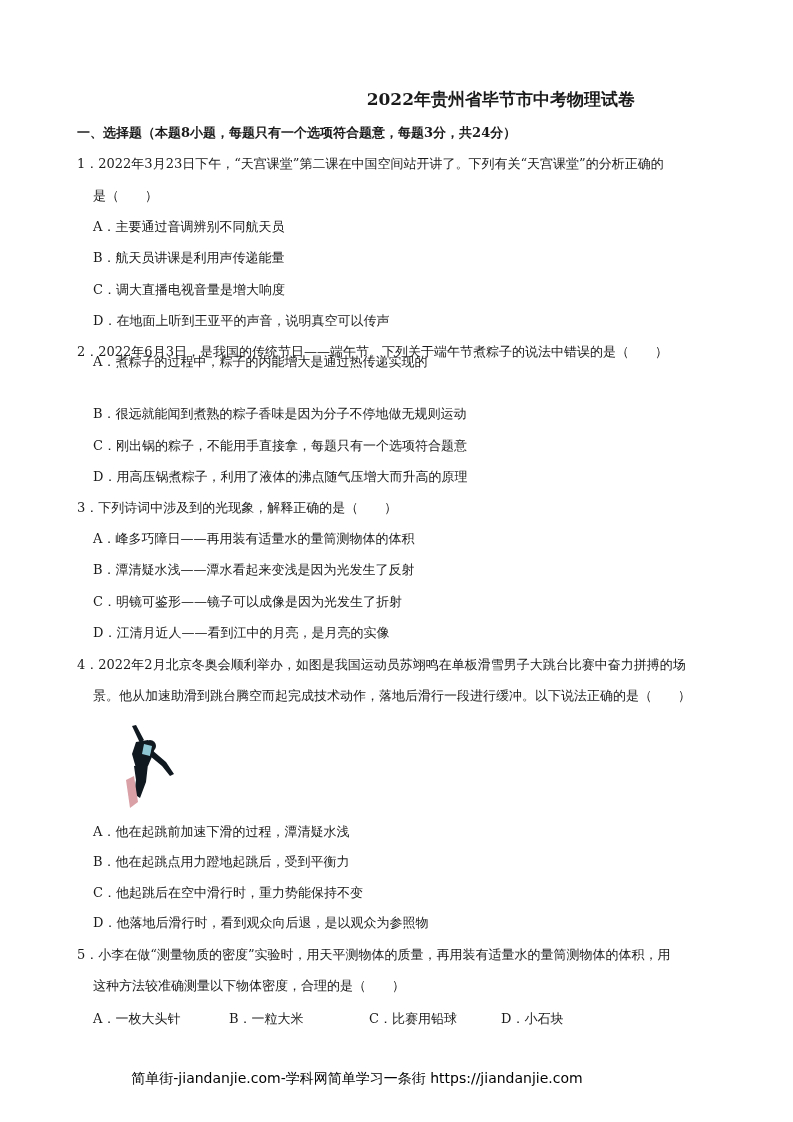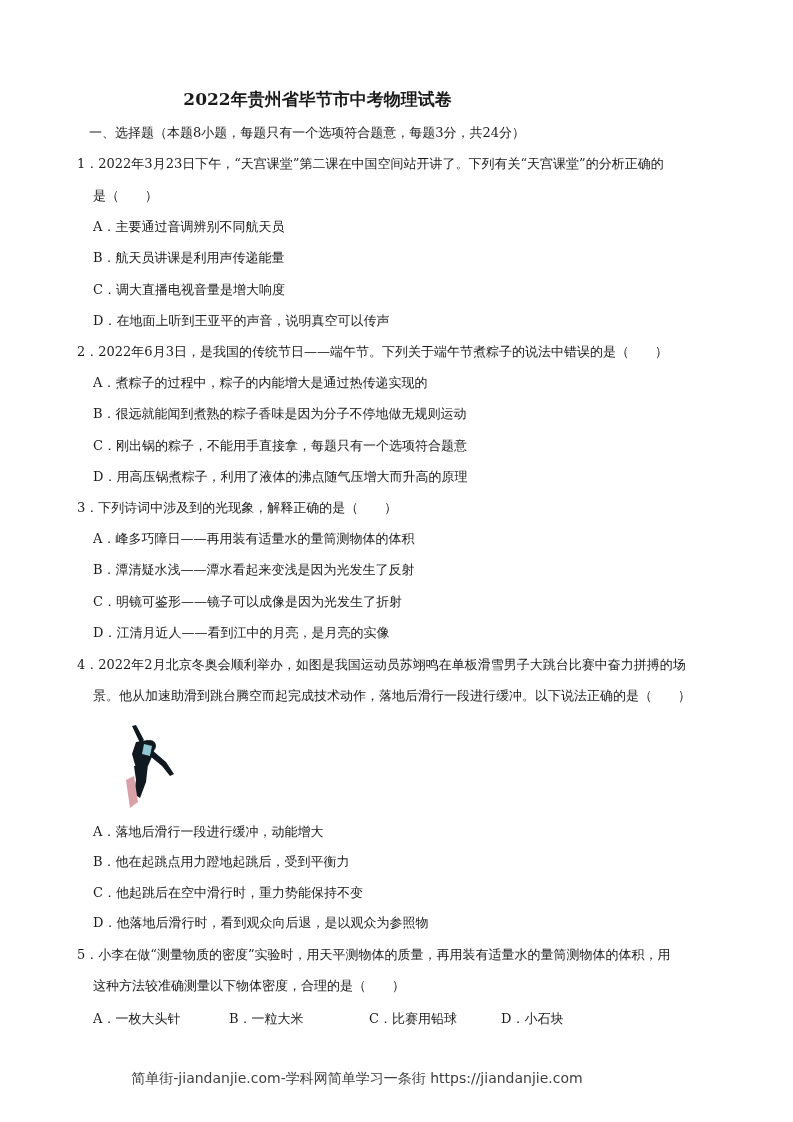--- a/index.html
+++ b/index.html
@@ -1,45 +1,45 @@
 <!DOCTYPE html>
 <html><head>
 <meta charset="utf-8">
 <style>
   html, body { margin: 0; padding: 0; background: #ffffff; }
   body { width: 793px; height: 1122px; position: relative; overflow: hidden;
          font-family: "DejaVu Serif", "Liberation Serif", serif; color: #1a1a1a; }
-  .title { position: absolute; top: 88px; left: 0; width: 635px; text-align: center;
+  .title { position: absolute; top: 88px; left: 0; width: 635px; text-align: right;
            font-size: 17px; font-weight: bold; letter-spacing: 0px; }
-  .section { position: absolute; left: 77px; top: 124px; font-size: 13px; font-weight: normal; margin-left: 12px; }
+  .section { position: absolute; left: 77px; top: 124px; font-size: 13px; font-weight: bold; }
   .line { position: absolute; font-size: 13px; white-space: nowrap; line-height: 18px; }
   .q { left: 77px; }
   .opt { left: 93px; }
   .figure { position: absolute; left: 118px; top: 722px; width: 70px; height: 88px; }
   .footer { position: absolute; top: 1070px; left: 0; width: 714px; text-align: center;
-            font-family: "DejaVu Sans", "Liberation Sans", sans-serif; font-size: 14px; color: #404040; }
+            font-family: "DejaVu Sans", "Liberation Sans", sans-serif; font-size: 14px; color: #000000; }
   .row-opts span { position: absolute; white-space: nowrap; }
 </style>
 </head>
 <body>
 
 <div>
 
   <div class="title">2022年贵州省毕节市中考物理试卷</div>
   <div class="section">一、选择题（本题8小题，每题只有一个选项符合题意，每题3分，共24分）</div>
 
   <div class="line q" style="top:155px">1．2022年3月23日下午，“天宫课堂”第二课在中国空间站开讲了。下列有关“天宫课堂”的分析正确的</div>
   <div class="line opt" style="top:187px">是（　　）</div>
   <div class="line opt" style="top:218px">A．主要通过音调辨别不同航天员</div>
   <div class="line opt" style="top:249px">B．航天员讲课是利用声传递能量</div>
   <div class="line opt" style="top:281px">C．调大直播电视音量是增大响度</div>
   <div class="line opt" style="top:312px">D．在地面上听到王亚平的声音，说明真空可以传声</div>
 
   <div class="line q" style="top:343px">2．2022年6月3日，是我国的传统节日——端午节。下列关于端午节煮粽子的说法中错误的是（　　）</div>
-  <div class="line opt" style="top:374px">A．煮粽子的过程中，粽子的内能增大是通过热传递实现的</div>
+  <div class="line opt" style="top:353px">A．煮粽子的过程中，粽子的内能增大是通过热传递实现的</div>
   <div class="line opt" style="top:405px">B．很远就能闻到煮熟的粽子香味是因为分子不停地做无规则运动</div>
   <div class="line opt" style="top:437px">C．刚出锅的粽子，不能用手直接拿，每题只有一个选项符合题意</div>
   <div class="line opt" style="top:468px">D．用高压锅煮粽子，利用了液体的沸点随气压增大而升高的原理</div>
 
   <div class="line q" style="top:499px">3．下列诗词中涉及到的光现象，解释正确的是（　　）</div>
   <div class="line opt" style="top:530px">A．峰多巧障日——再用装有适量水的量筒测物体的体积</div>
   <div class="line opt" style="top:561px">B．潭清疑水浅——潭水看起来变浅是因为光发生了反射</div>
   <div class="line opt" style="top:593px">C．明镜可鉴形——镜子可以成像是因为光发生了折射</div>
   <div class="line opt" style="top:624px">D．江清月近人——看到江中的月亮，是月亮的实像</div>
 
@@ -58,21 +58,21 @@
       <path d="M26 22 L34 24 L32 34 L24 32 Z" fill="#8fc7d4"></path>
 
       <path d="M34 28 L48 40 L56 52 L52 54 L44 44 L32 34 Z" fill="#101820"></path>
 
       <path d="M16 44 L30 42 L28 60 L22 76 L16 72 L18 58 Z" fill="#101820"></path>
 
       <path d="M8 58 L16 54 L20 80 L12 86 Z" fill="#d9a0a6"></path>
     </svg>
   </div>
 
-  <div class="line opt" style="top:823px">A．落地后滑行一段进行缓冲，动能增大</div>
+  <div class="line opt" style="top:823px">A．他在起跳前加速下滑的过程，潭清疑水浅</div>
   <div class="line opt" style="top:853px">B．他在起跳点用力蹬地起跳后，受到平衡力</div>
   <div class="line opt" style="top:884px">C．他起跳后在空中滑行时，重力势能保持不变</div>
   <div class="line opt" style="top:914px">D．他落地后滑行时，看到观众向后退，是以观众为参照物</div>
 
   <div class="line q" style="top:946px">5．小李在做“测量物质的密度”实验时，用天平测物体的质量，再用装有适量水的量筒测物体的体积，用</div>
   <div class="line opt" style="top:977px">这种方法较准确测量以下物体密度，合理的是（　　）</div>
   <div class="row-opts">
     <span class="line" style="top:1010px; left:93px">A．一枚大头针</span>
     <span class="line" style="top:1010px; left:229px">B．一粒大米</span>
     <span class="line" style="top:1010px; left:369px">C．比赛用铅球</span>

